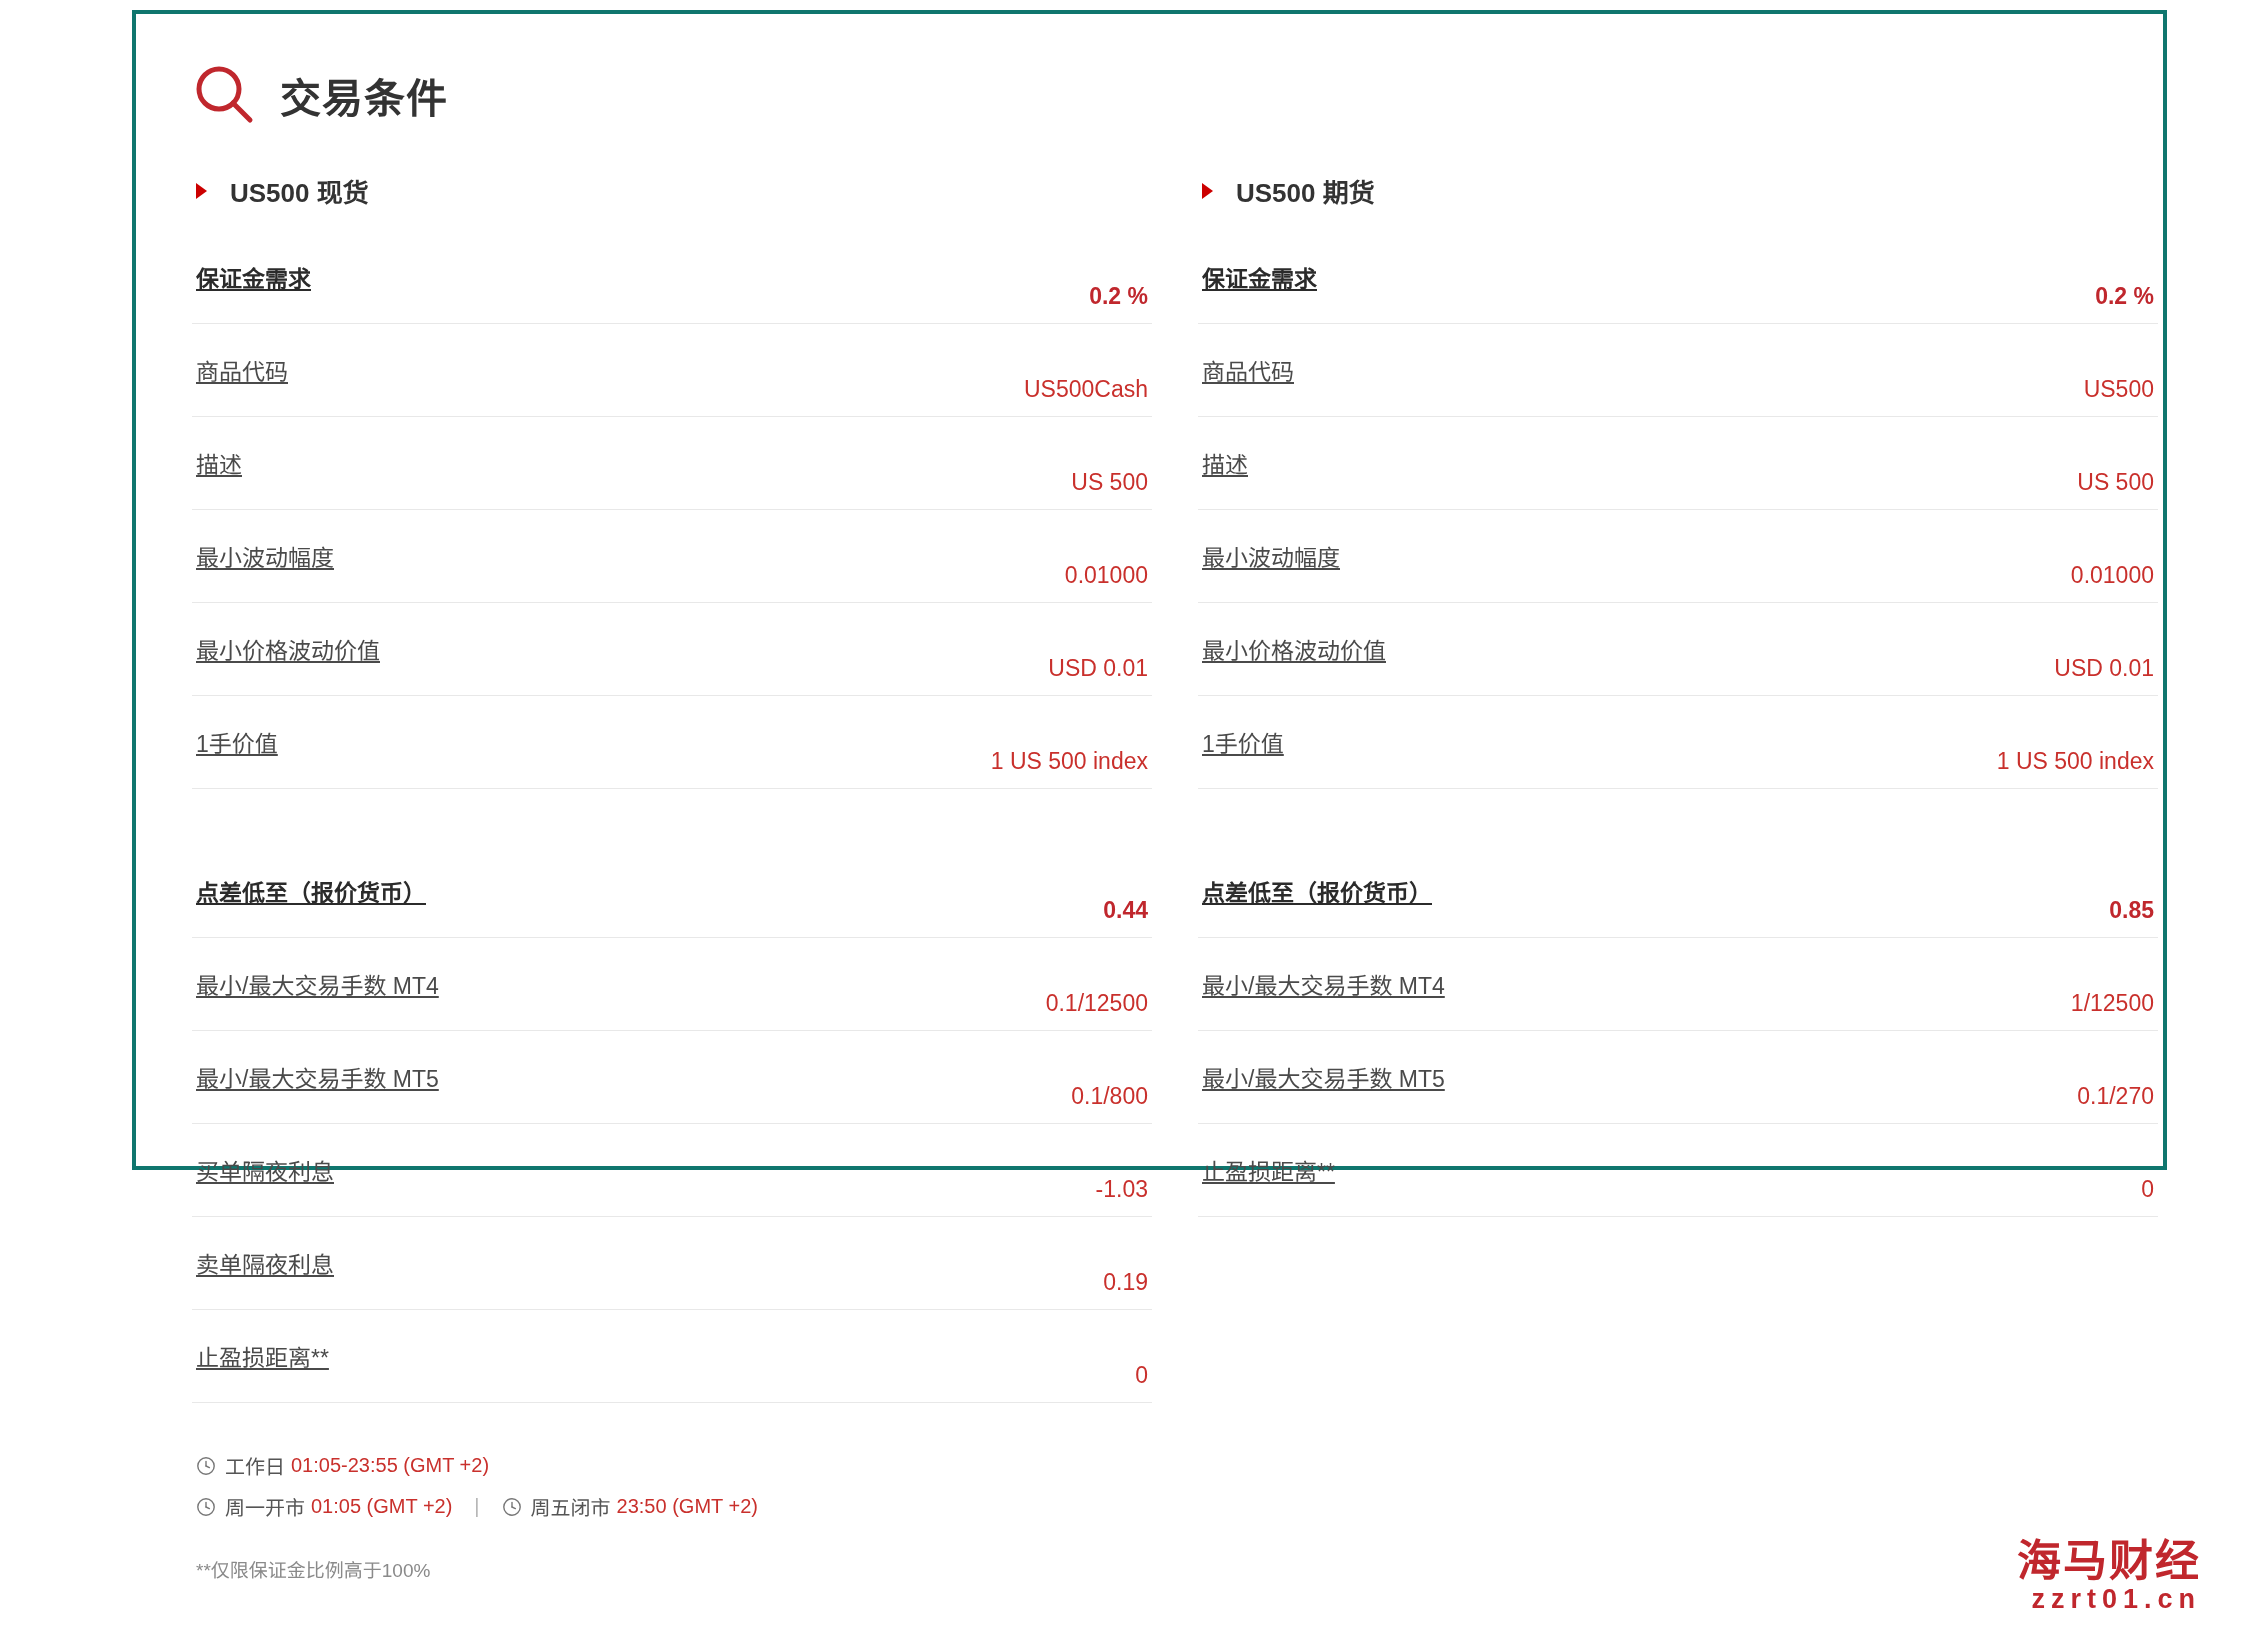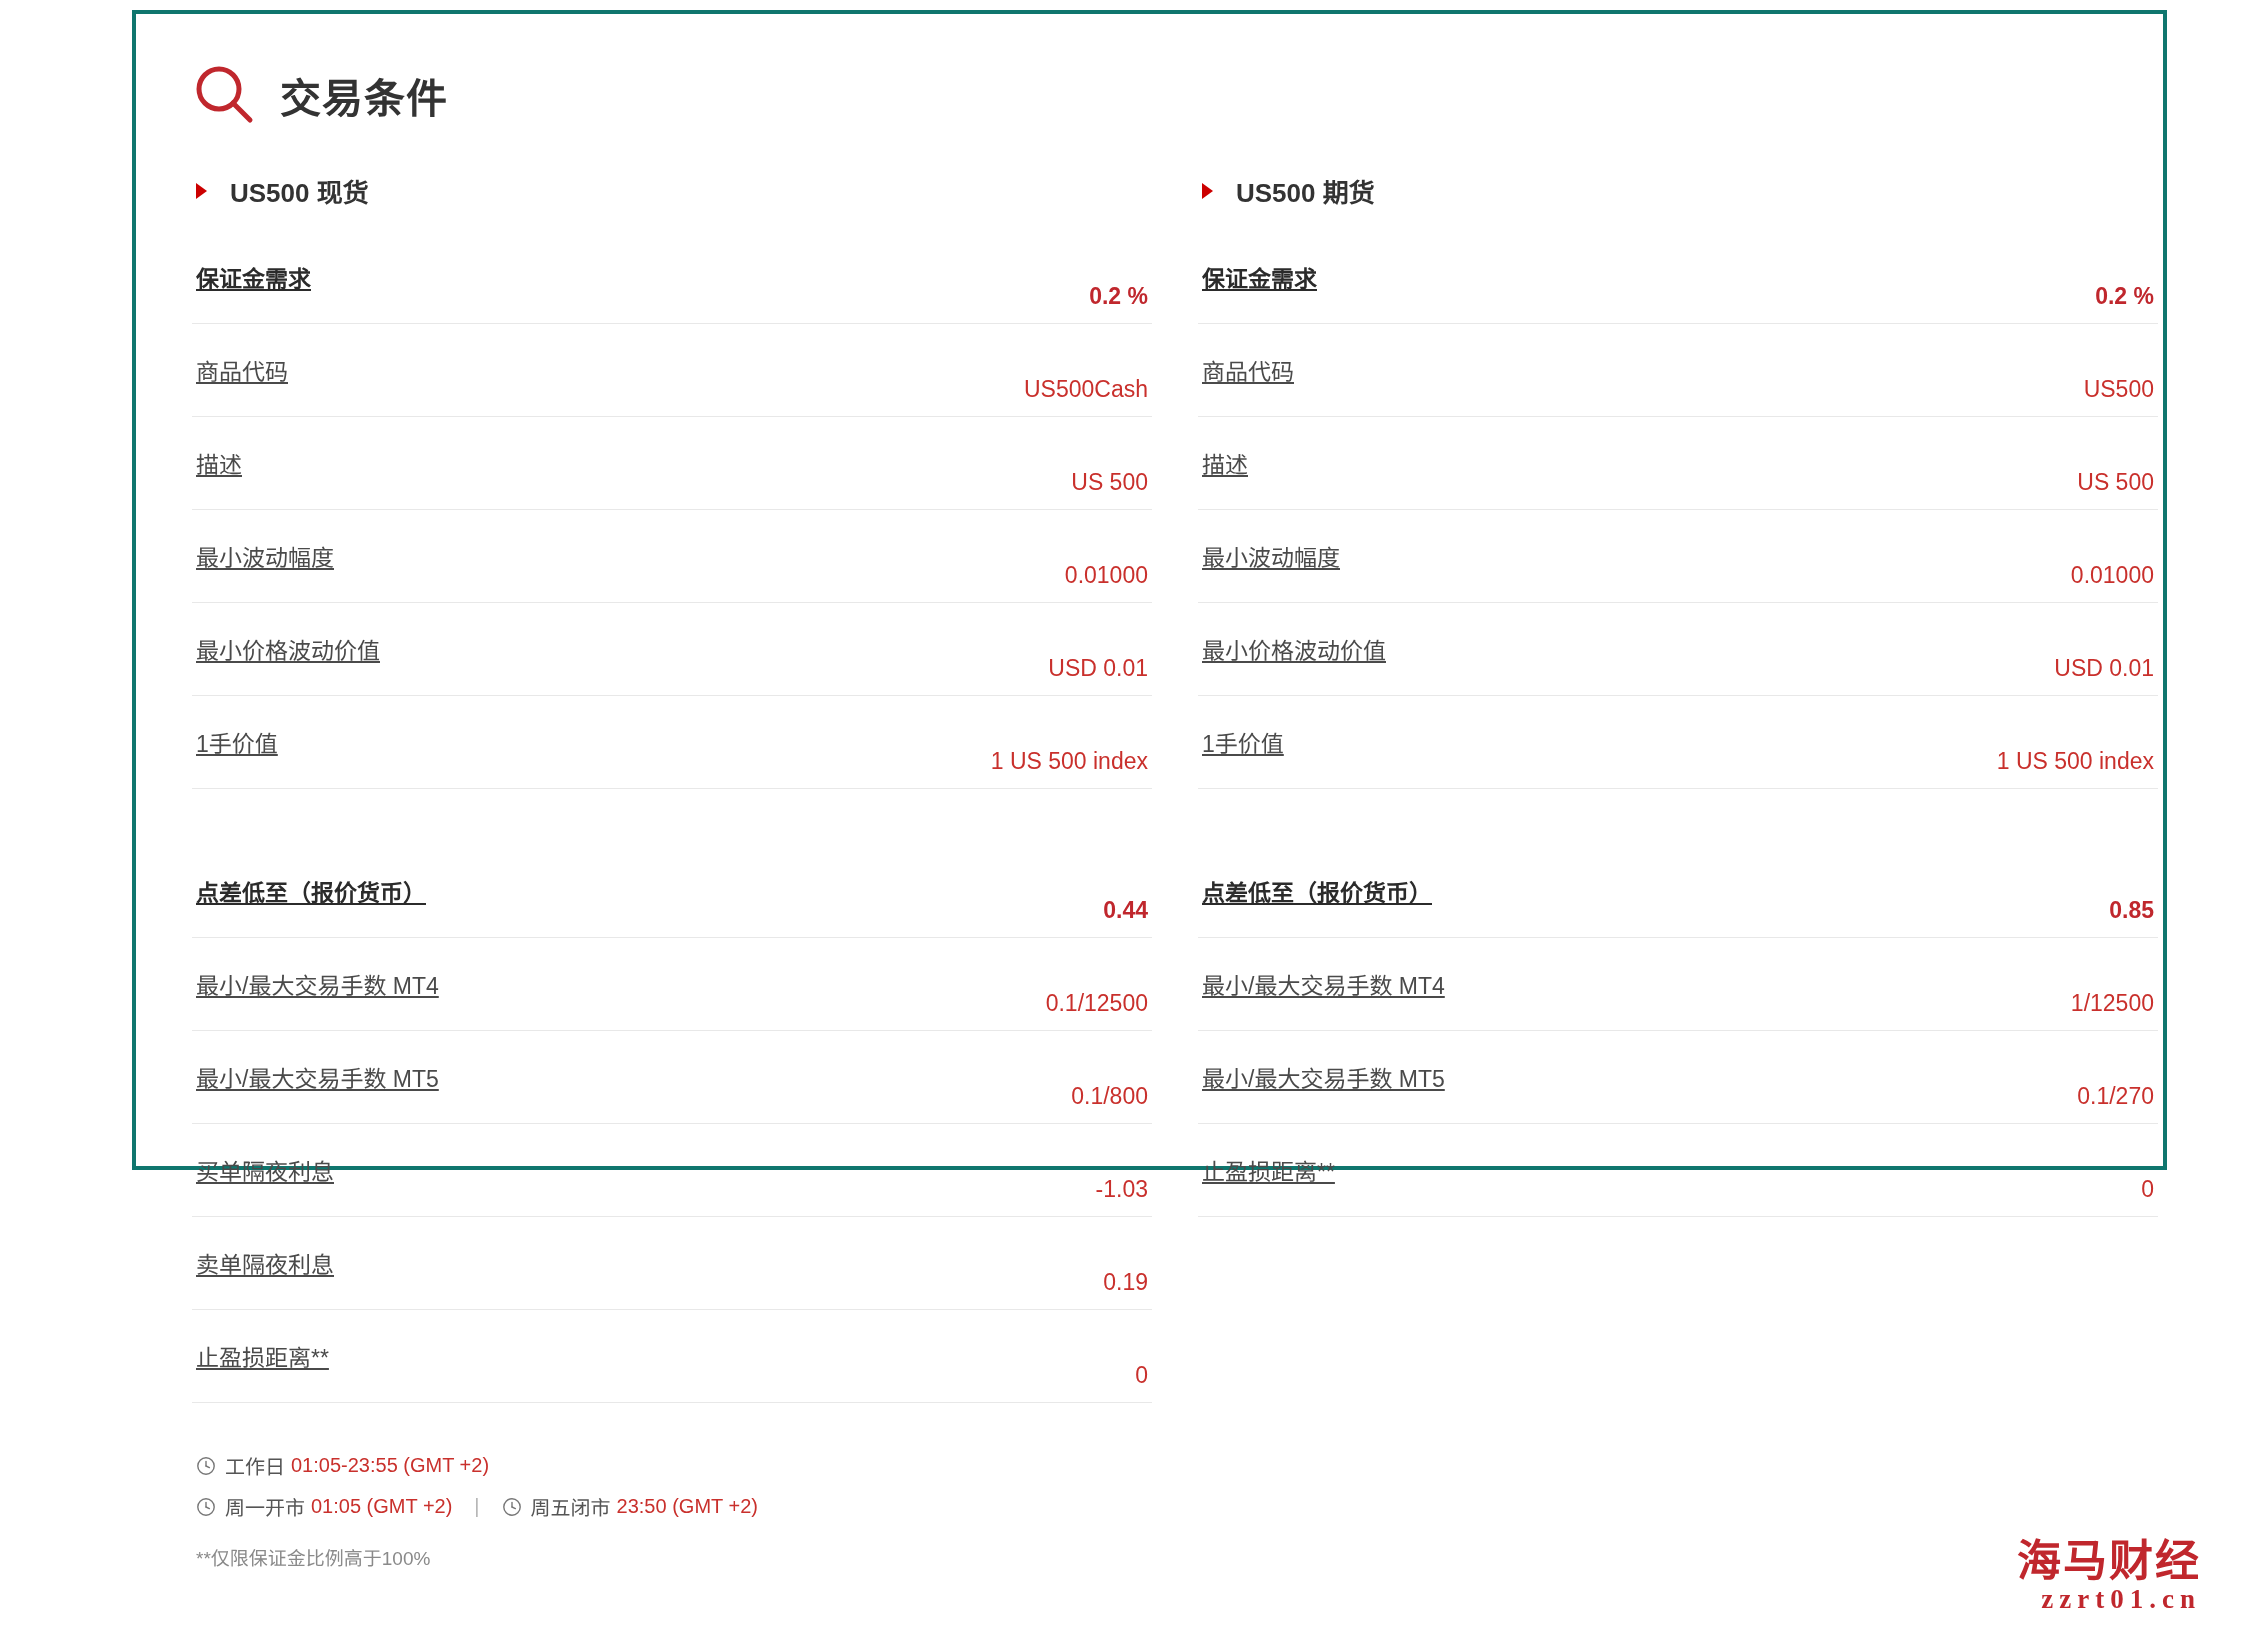--- a/index.html
+++ b/index.html
@@ -122,40 +122,40 @@
   }
   .note-red { color: #c9302c; margin-left: 6px; }
   .note-sep {
     display: inline-block;
     margin: 0 22px;
     color: #b5b5b5;
   }
   .note-small {
     font-size: 19px;
     color: #8a8a8a;
-    margin-top: 22px;
+    margin-top: 34px;
   }
   
   .watermark {
     position: absolute;
     right: 60px;
     bottom: 12px;
     text-align: right;
     user-select: none;
   }
   .wm-top {
     font-size: 44px;
     font-weight: bold;
     color: #c0272d;
     letter-spacing: 2px;
     line-height: 1.05;
     text-shadow: 1px 1px 0 #ffffff;
   }
   .wm-bottom {
-    font-family: Liberation Serif, serif;
+    font-family: Liberation Sans, sans-serif;
     font-size: 27px;
     font-weight: bold;
     color: #c0272d;
     letter-spacing: 6px;
   }
 </style>
 </head>
 <body>
 
 <div class="page-card">

